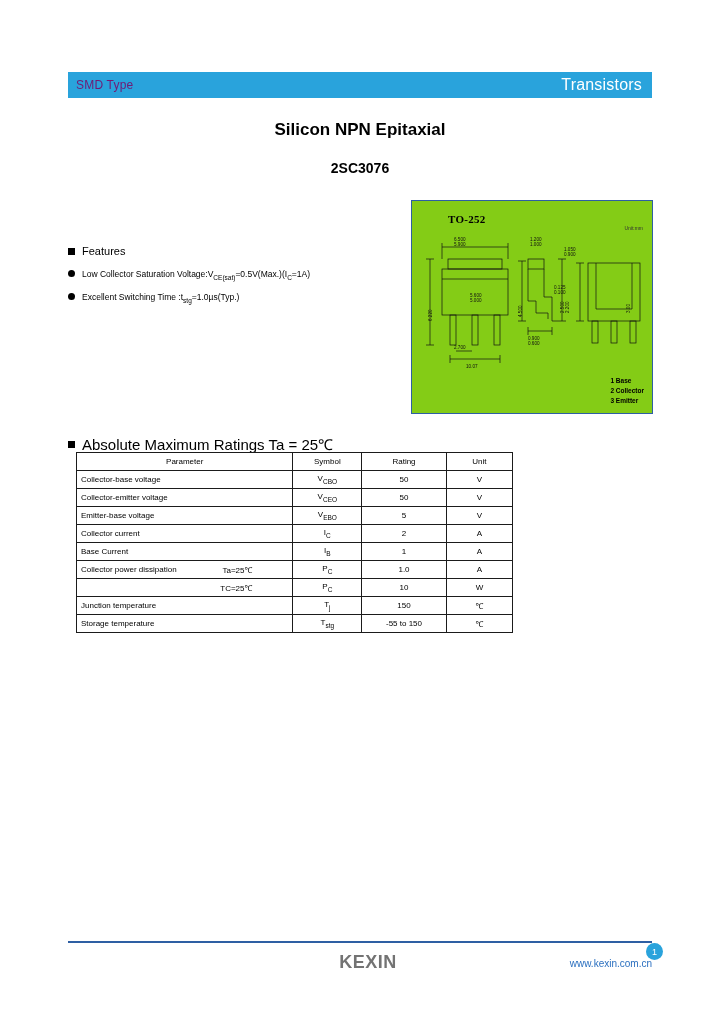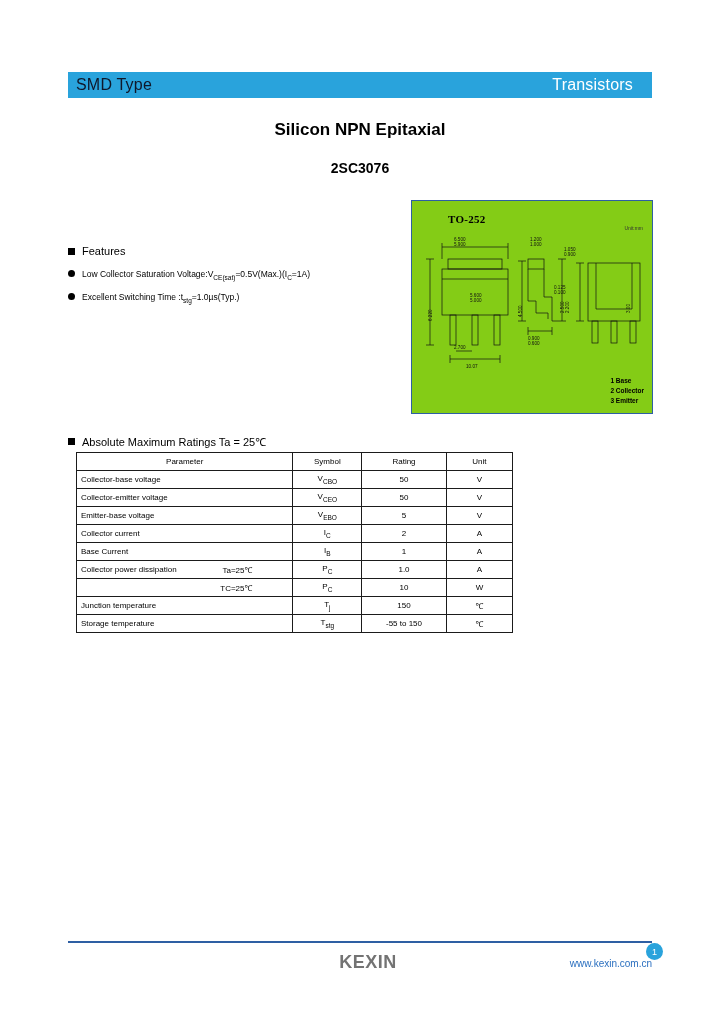--- a/index.html
+++ b/index.html
@@ -22,29 +22,29 @@
     left: 68px;
     top: 72px;
     width: 584px;
     height: 26px;
     background: #29a3dc;
     display: flex;
     align-items: center;
     justify-content: space-between;
   }
   .header-band .left-label {
-    color: #0f172a;
-    font-size: 16px;
+    color: #701a75;
+    font-size: 12px;
     padding-left: 8px;
     letter-spacing: 0.2px;
   }
   .header-band .right-label {
     color: #ffffff;
     font-size: 16px;
-    padding-right: 19px;
+    padding-right: 10px;
     letter-spacing: 0.2px;
   }
 
   
   .doc-title {
     position: absolute;
     left: 0;
     top: 120px;
     width: 720px;
     text-align: center;
@@ -145,21 +145,21 @@
     left: 0; top: 0;
     width: 240px;
     height: 212px;
   }
 
   
   .ratings-heading {
     position: absolute;
     left: 68px;
     top: 434px;
-    font-size: 11px;
+    font-size: 15px;
     display: flex;
     align-items: center;
   }
   table.ratings {
     position: absolute;
     left: 76px;
     top: 452px;
     width: 437px;
     border-collapse: collapse;
     font-size: 8px;

